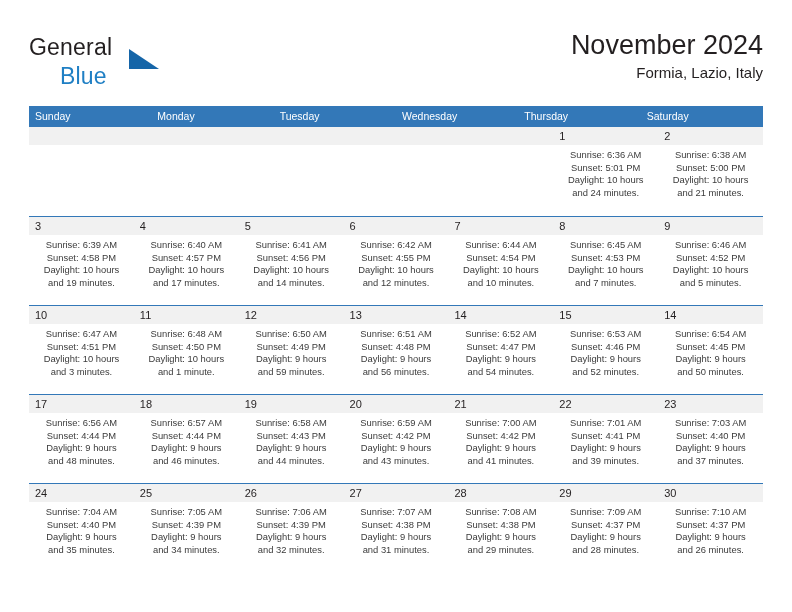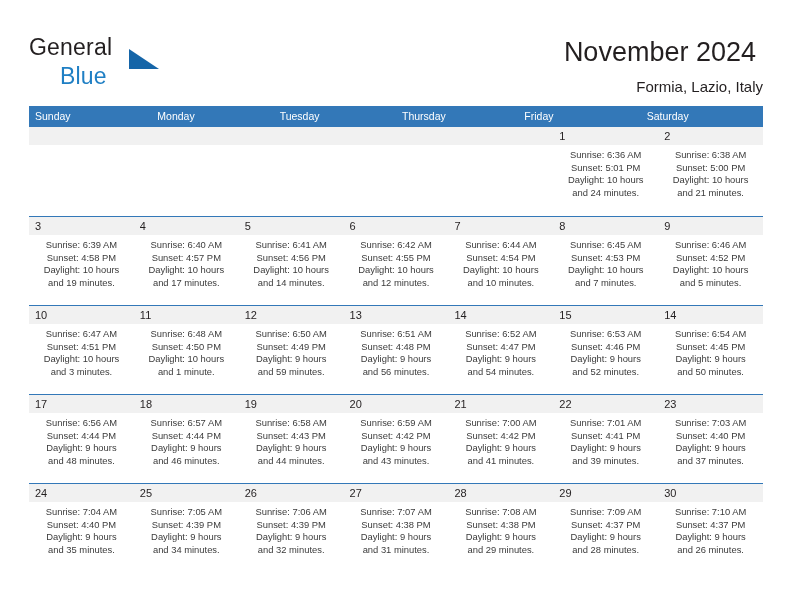--- a/index.html
+++ b/index.html
@@ -69,21 +69,21 @@
     position: absolute;
     right: 0;
     top: 0;
     text-align: right;
   }
   .cal-title {
     font-size: 27px;
     line-height: 34px;
     color: #231f20;
     font-weight: normal;
-    margin: 7px;
+    margin: 0;
     font-family: "Liberation Sans", sans-serif;
   }
   .cal-subtitle {
     font-size: 15px;
     line-height: 22px;
     color: #231f20;
     margin: 0 0 0 0;
     font-family: "Liberation Sans", sans-serif;
   }
 
@@ -175,22 +175,22 @@
     </div>
 
   </div>
 
   <div class="calendar">
 
     <div class="weekday-row">
       <div class="weekday">Sunday</div>
       <div class="weekday">Monday</div>
       <div class="weekday">Tuesday</div>
+      <div class="weekday">Wednesday</div>
       <div class="weekday">Thursday</div>
-      <div class="weekday">Friday</div>
       <div class="weekday">Saturday</div>
     </div>
 
     <div id="weeks-container">
         <div class="week-row">
           <div class="day-cell empty">
             <span class="daynum"></span>
           </div>
           <div class="day-cell empty">
             <span class="daynum"></span>

